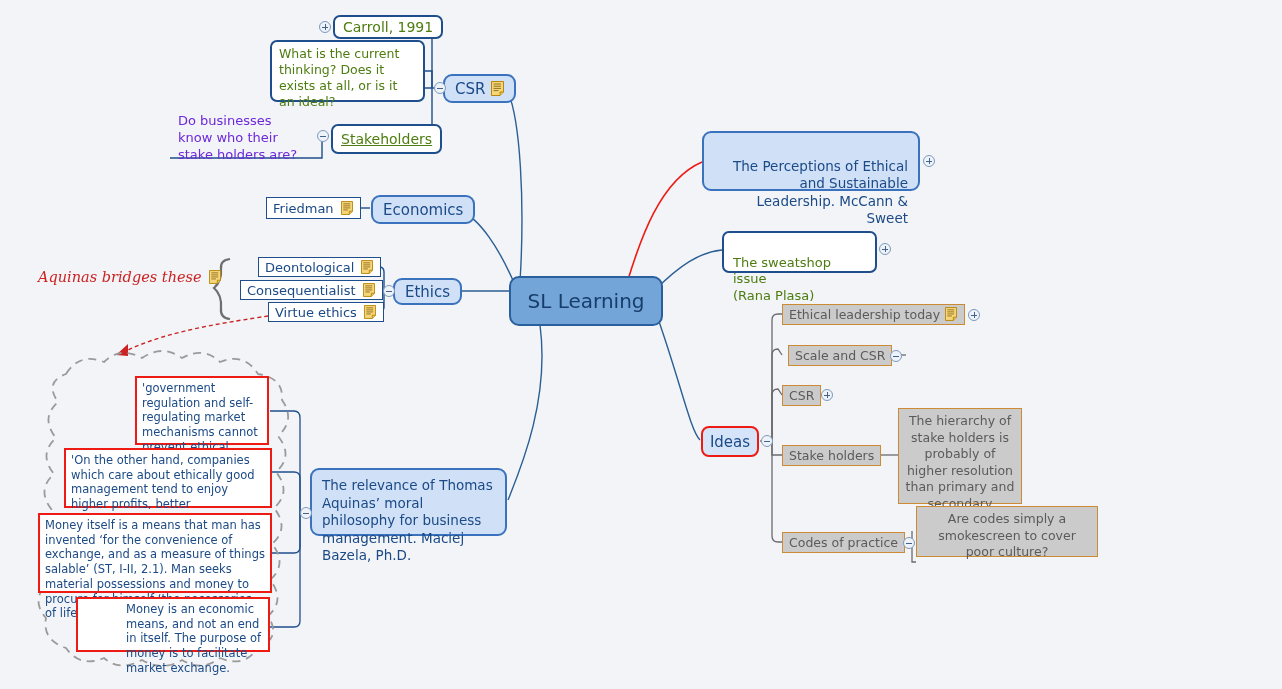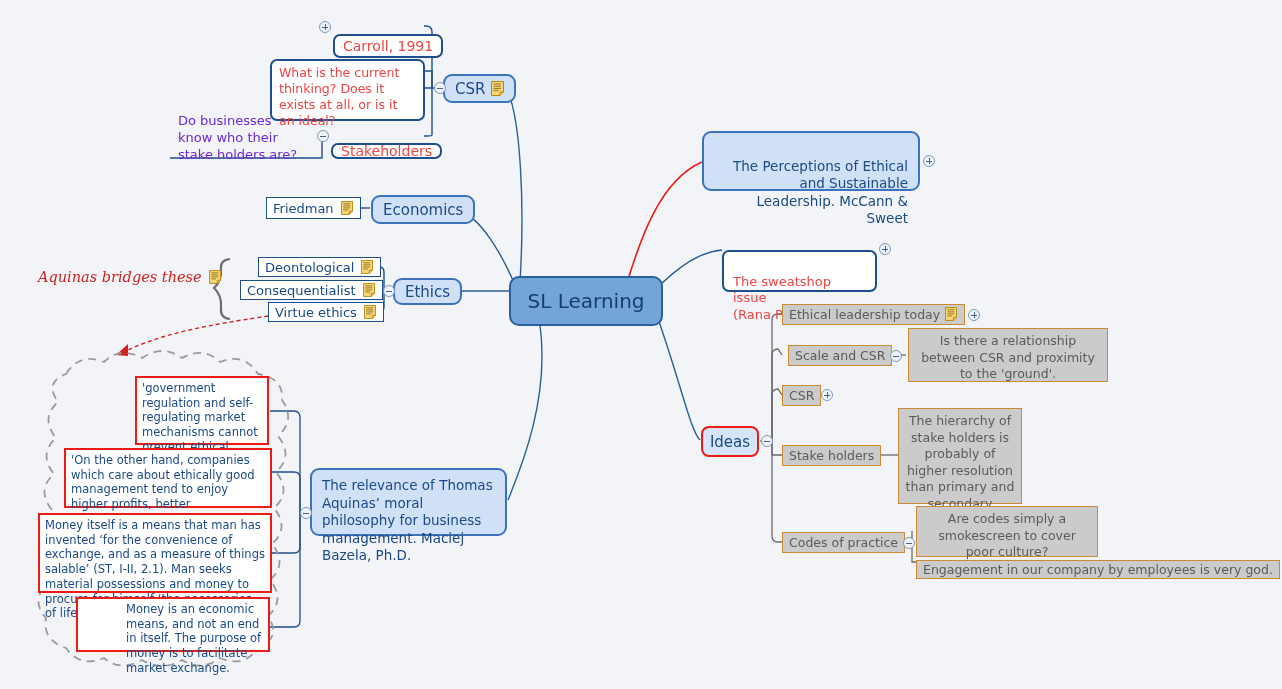--- a/index.html
+++ b/index.html
@@ -26,26 +26,25 @@
     font-size: 13px;
     padding: 2px 6px;
     display: flex; align-items: center; gap: 7px;
     white-space: nowrap;
   }
   
   .n-rd {
     border: 2px solid #1f4e8c;
     border-radius: 7px;
     background: #ffffff;
-    color: #ef4444;
+    color: #4d7c0f;
     font-size: 14px;
     padding: 2px 8px;
     display: flex; align-items: center; gap: 6px;
     white-space: nowrap;
-    margin-top: 19px;
   }
   .n-rd.multiline, .n-sq.multiline { white-space: normal; display: block; line-height: 1.28; }
 
   
   .n-fill {
     border: 2px solid #3a72bd;
     border-radius: 9px;
     background: #cfe0f7;
     color: #1b4a86;
     font-size: 15px;
@@ -248,21 +247,21 @@
 
   <div class="node n-rd" style="left:333px; top:15px; height:24px;">
     <span>Carroll, 1991</span>
   </div>
   <span class="pm plus" style="left:319px; top:21px;"></span>
 
   <div class="node n-rd multiline" style="left:270px; top:40px; width:155px; height:62px; font-size:12.5px; padding:4px 7px;">
     <span>What is the current thinking? Does it exists at all, or is it an ideal?</span>
   </div>
 
-  <div class="node n-rd" style="left:331px; top:124px; height:16px;">
+  <div class="node n-rd" style="left:331px; top:124px; height:30px;text-decoration:underline;">
     <span>Stakeholders</span>
   </div>
   <span class="pm" style="left:317px; top:130px;"></span>
 
   <div class="node n-note-text" style="left:178px; top:112px; width:130px;">
     <span>Do businesses know who their stake holders are?</span>
   </div>
 
   <div class="node n-fill" style="left:371px; top:195px; height:29px;">
     <span>Economics</span>
@@ -409,40 +408,34 @@
           </g>
         </svg>
     </span>
   </div>
   <span class="pm plus" style="left:968px; top:309px;"></span>
 
   <div class="node n-grey" style="left:776px; top:345px; height:21px;margin-left:12px;">
     <span>Scale and CSR</span>
   </div>
   <span class="pm" style="left:890px; top:350px;"></span>
-  <div class="node n-grey multiline" style="left:908px; top:328px; width:200px; height:54px;">
-    <span>Is there a relationship between CSR and proximity to the 'ground'.</span>
-  </div>
 
   <div class="node n-grey" style="left:782px; top:385px; height:21px;">
     <span>CSR</span>
   </div>
   <span class="pm plus" style="left:821px; top:389px;"></span>
 
   <div class="node n-grey" style="left:782px; top:445px; height:21px;">
     <span>Stake holders</span>
   </div>
   <div class="node n-grey multiline" style="left:898px; top:408px; width:124px; height:96px;">
     <span>The hierarchy of stake holders is probably of higher resolution than primary and secondary</span>
   </div>
 
   <div class="node n-grey" style="left:782px; top:532px; height:21px;">
     <span>Codes of practice</span>
   </div>
   <span class="pm" style="left:903px; top:537px;"></span>
   <div class="node n-grey multiline" style="left:916px; top:506px; width:182px; height:51px;">
     <span>Are codes simply a smokescreen to cover poor culture?</span>
   </div>
-  <div class="node n-grey" style="left:916px; top:560px; height:19px;">
-    <span>Engagement in our company by employees is very god.</span>
-  </div>
 
 </div>
 
 </body></html>

